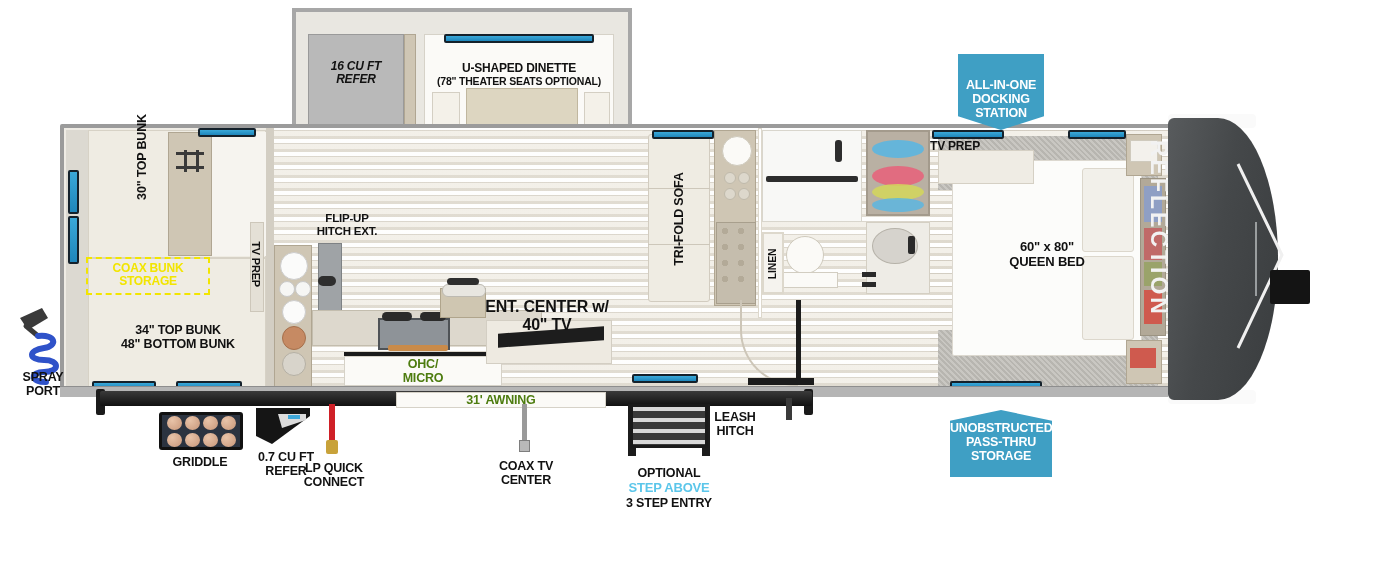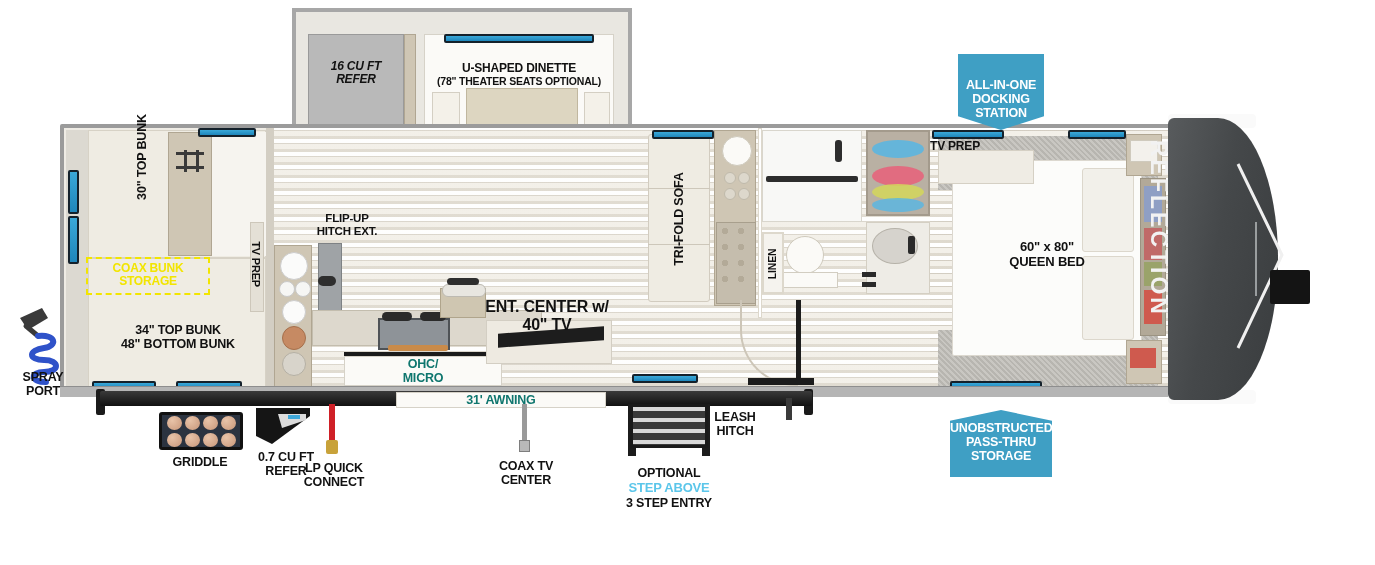--- a/index.html
+++ b/index.html
@@ -3,21 +3,21 @@
 <meta charset="utf-8">
 <style>
   html,body{margin:0;padding:0;background:#ffffff;}
   body{width:1375px;height:565px;position:relative;overflow:hidden;
        font-family:"Liberation Sans",sans-serif;}
   .abs{position:absolute;}
 
   
   .lbl{position:absolute;color:#111;font-weight:bold;text-align:center;
        line-height:1.12;letter-spacing:-0.2px;white-space:pre-line;}
-  .lbl.white{color:#0f766e;}
+  .lbl.white{color:#4d7c0f;}
   .lbl.yellow{color:#f2e500;}
   .lbl.cyan{color:#5bc6ea;}
   .rot90{transform:rotate(-90deg);transform-origin:center center;}
   .rot90cw{transform:rotate(90deg);transform-origin:center center;}
 
   
   #coach-body{left:60px;top:124px;width:1130px;height:270px;
       border:4px solid #9b9b9b;background:#efece5;box-sizing:border-box;
       border-radius:2px;}
 

